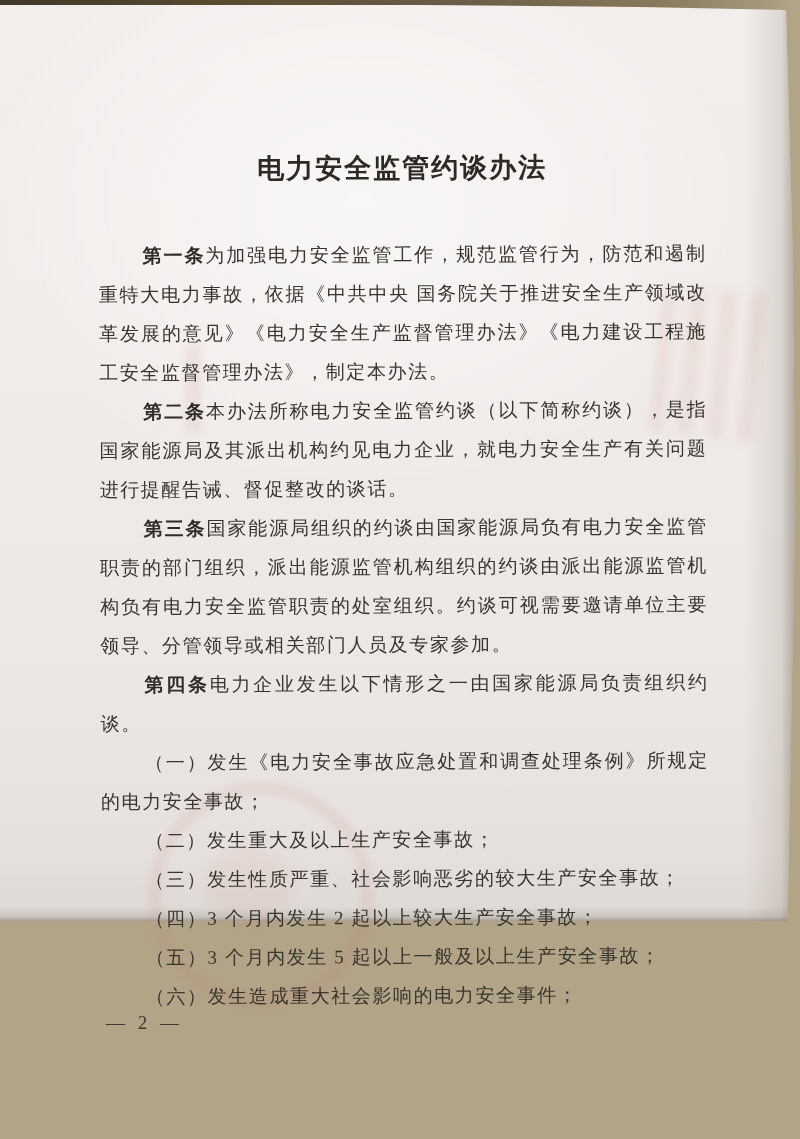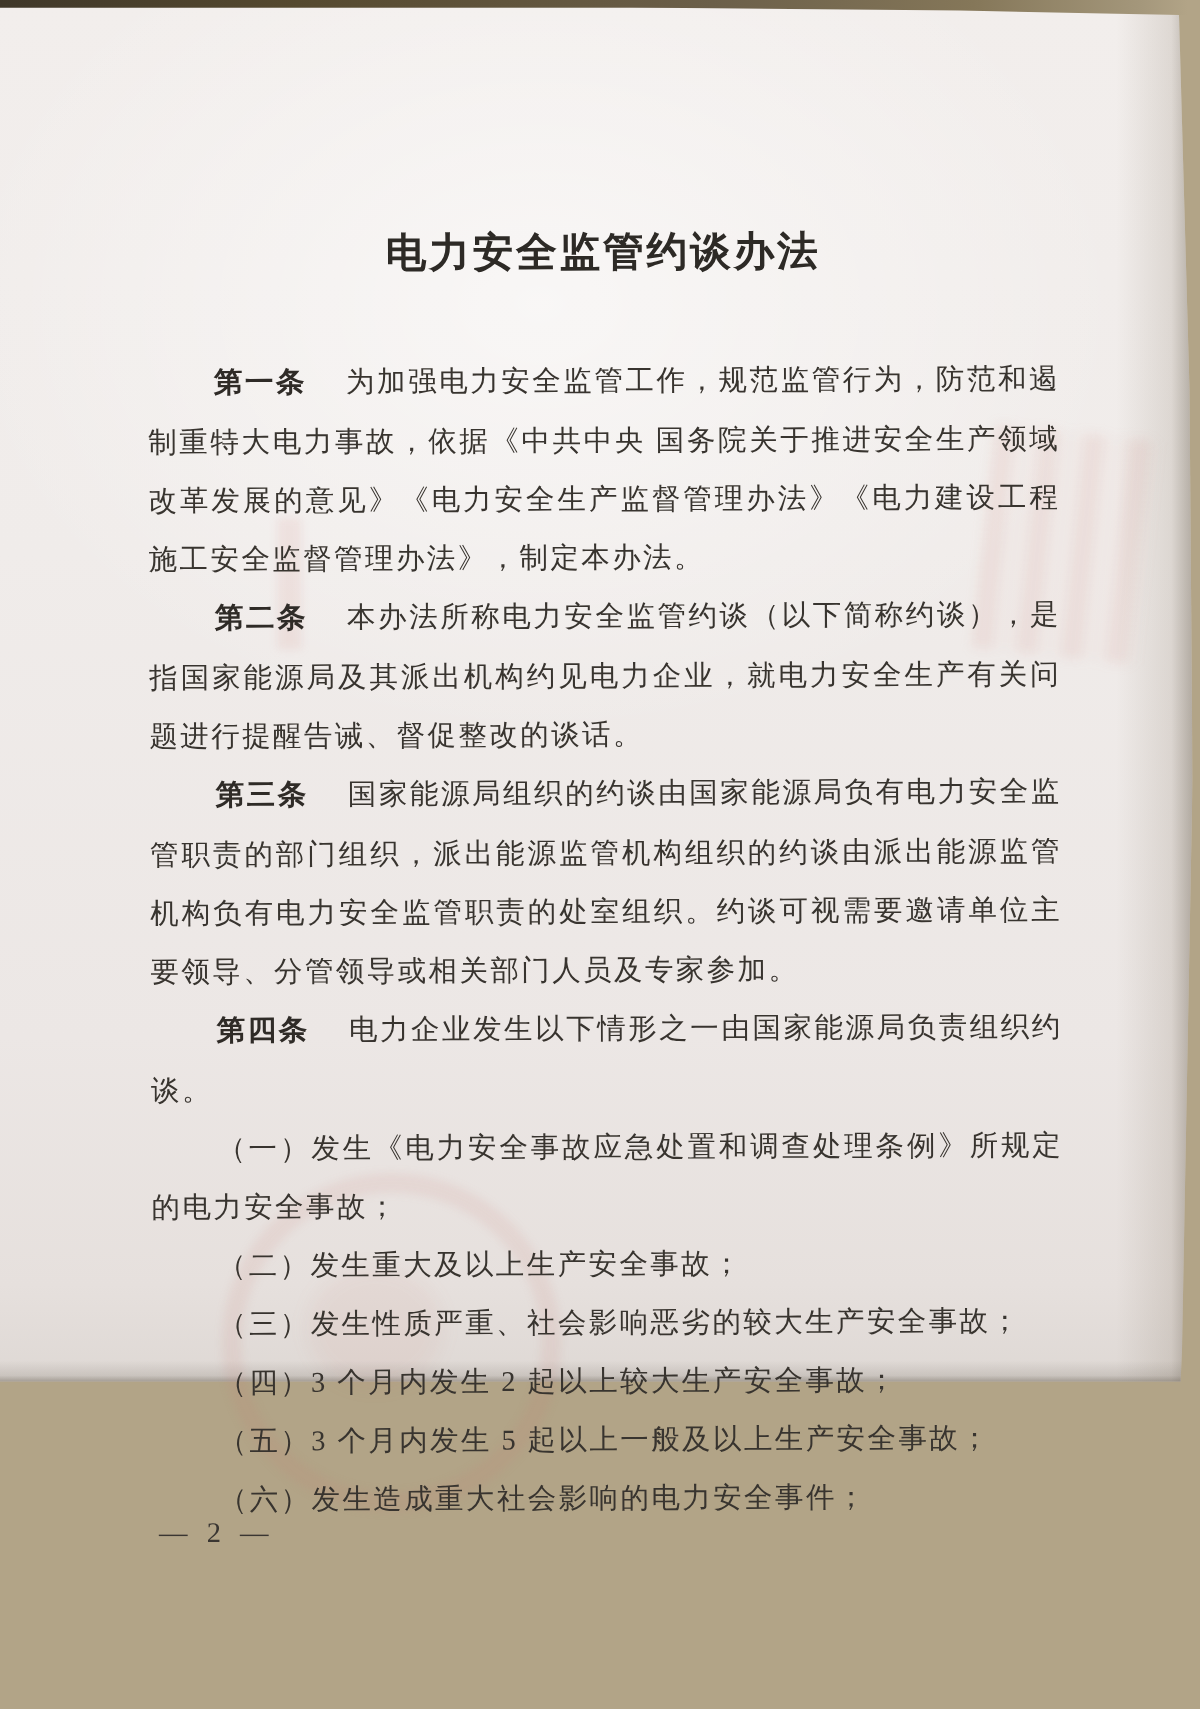--- a/index.html
+++ b/index.html
@@ -31,22 +31,22 @@
     background:rgba(205,132,122,.13);filter:blur(3px);}
 
   
   .content{position:absolute;left:100px;top:140px;width:608px;
     transform:rotate(-0.25deg);color:#38342f;}
   .doc-title{margin:10px 0 49px 0;text-align:center;
     font-family:"Liberation Sans","DejaVu Sans",sans-serif;font-weight:700;
     font-size:27px;letter-spacing:2px;color:#2d2a26;}
   .body-text p{margin:0;font-size:19px;line-height:39px;letter-spacing:1.6px;
     text-indent:44px;text-align:justify;}
-  .art{font-family:Liberation Mono, monospace;font-weight:700;
-    margin-right:26px;color:#2f2b27;}
+  .art{font-family:Liberation Serif, serif;font-weight:700;
+    margin-right:0;color:#2f2b27;}
 
   .page-number{position:absolute;left:106px;top:1012px;font-size:19px;
     letter-spacing:4px;color:#3a3632;}
 </style>
 </head>
 <body>
 
 <div class="top-strip"></div>
 
 <div class="page">

